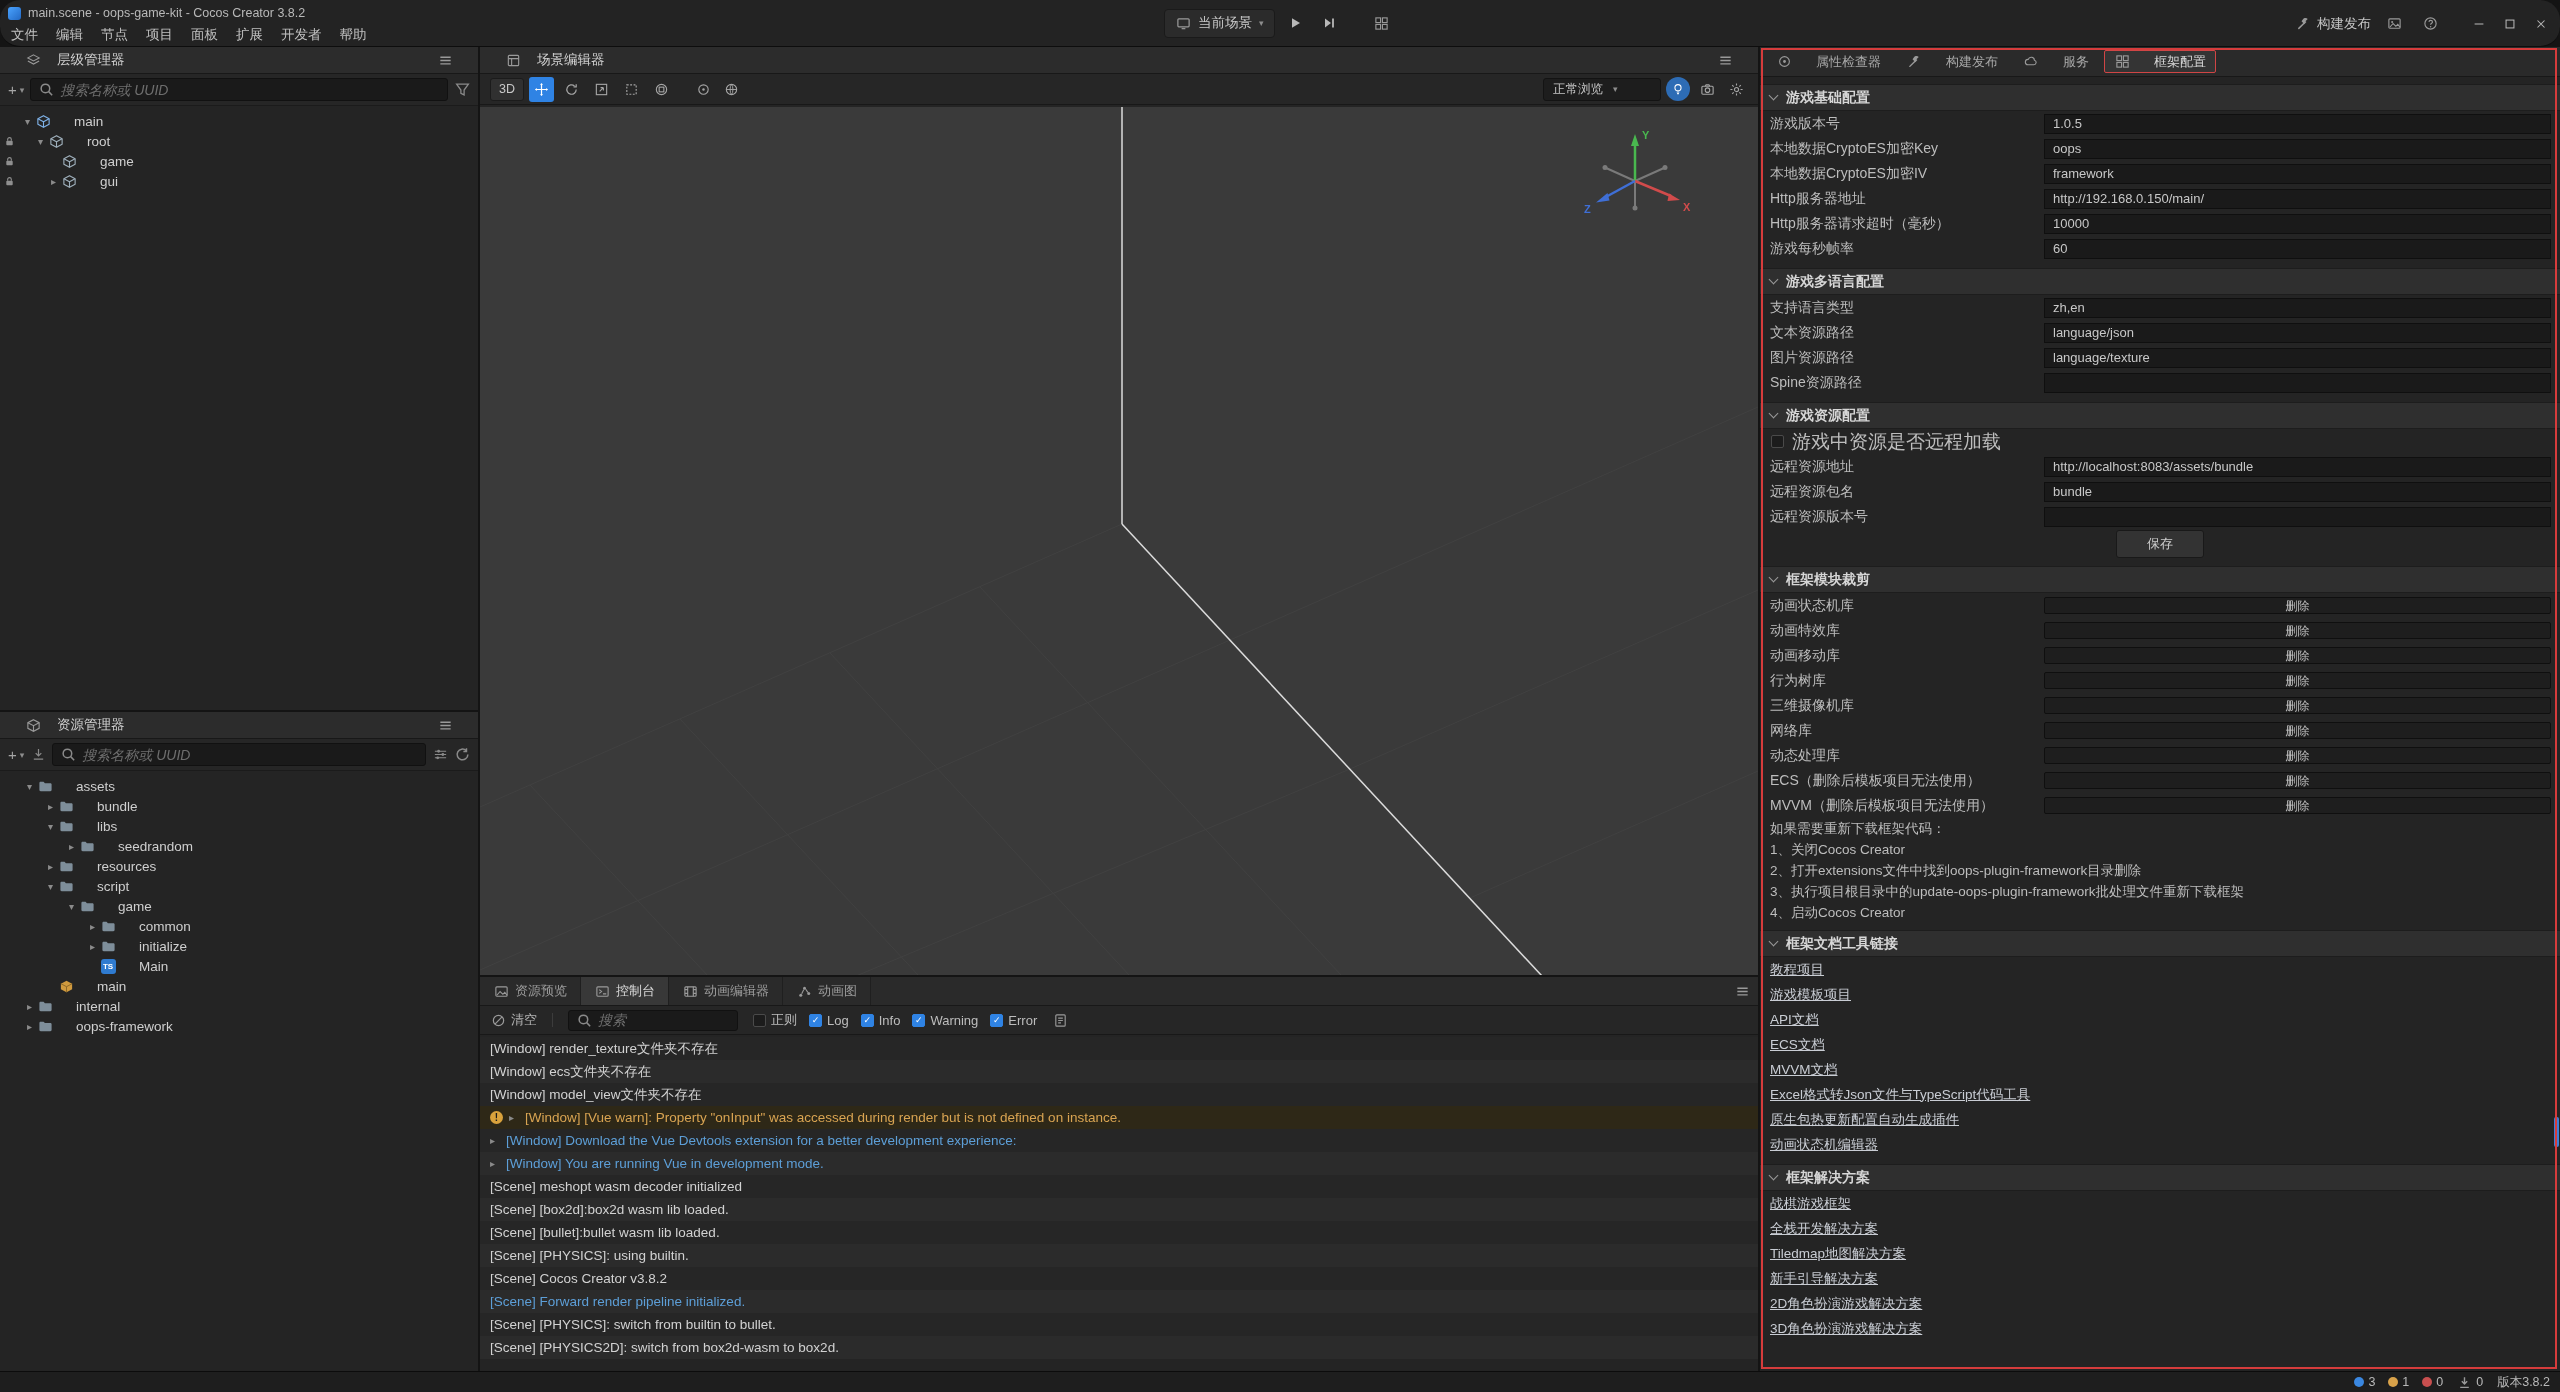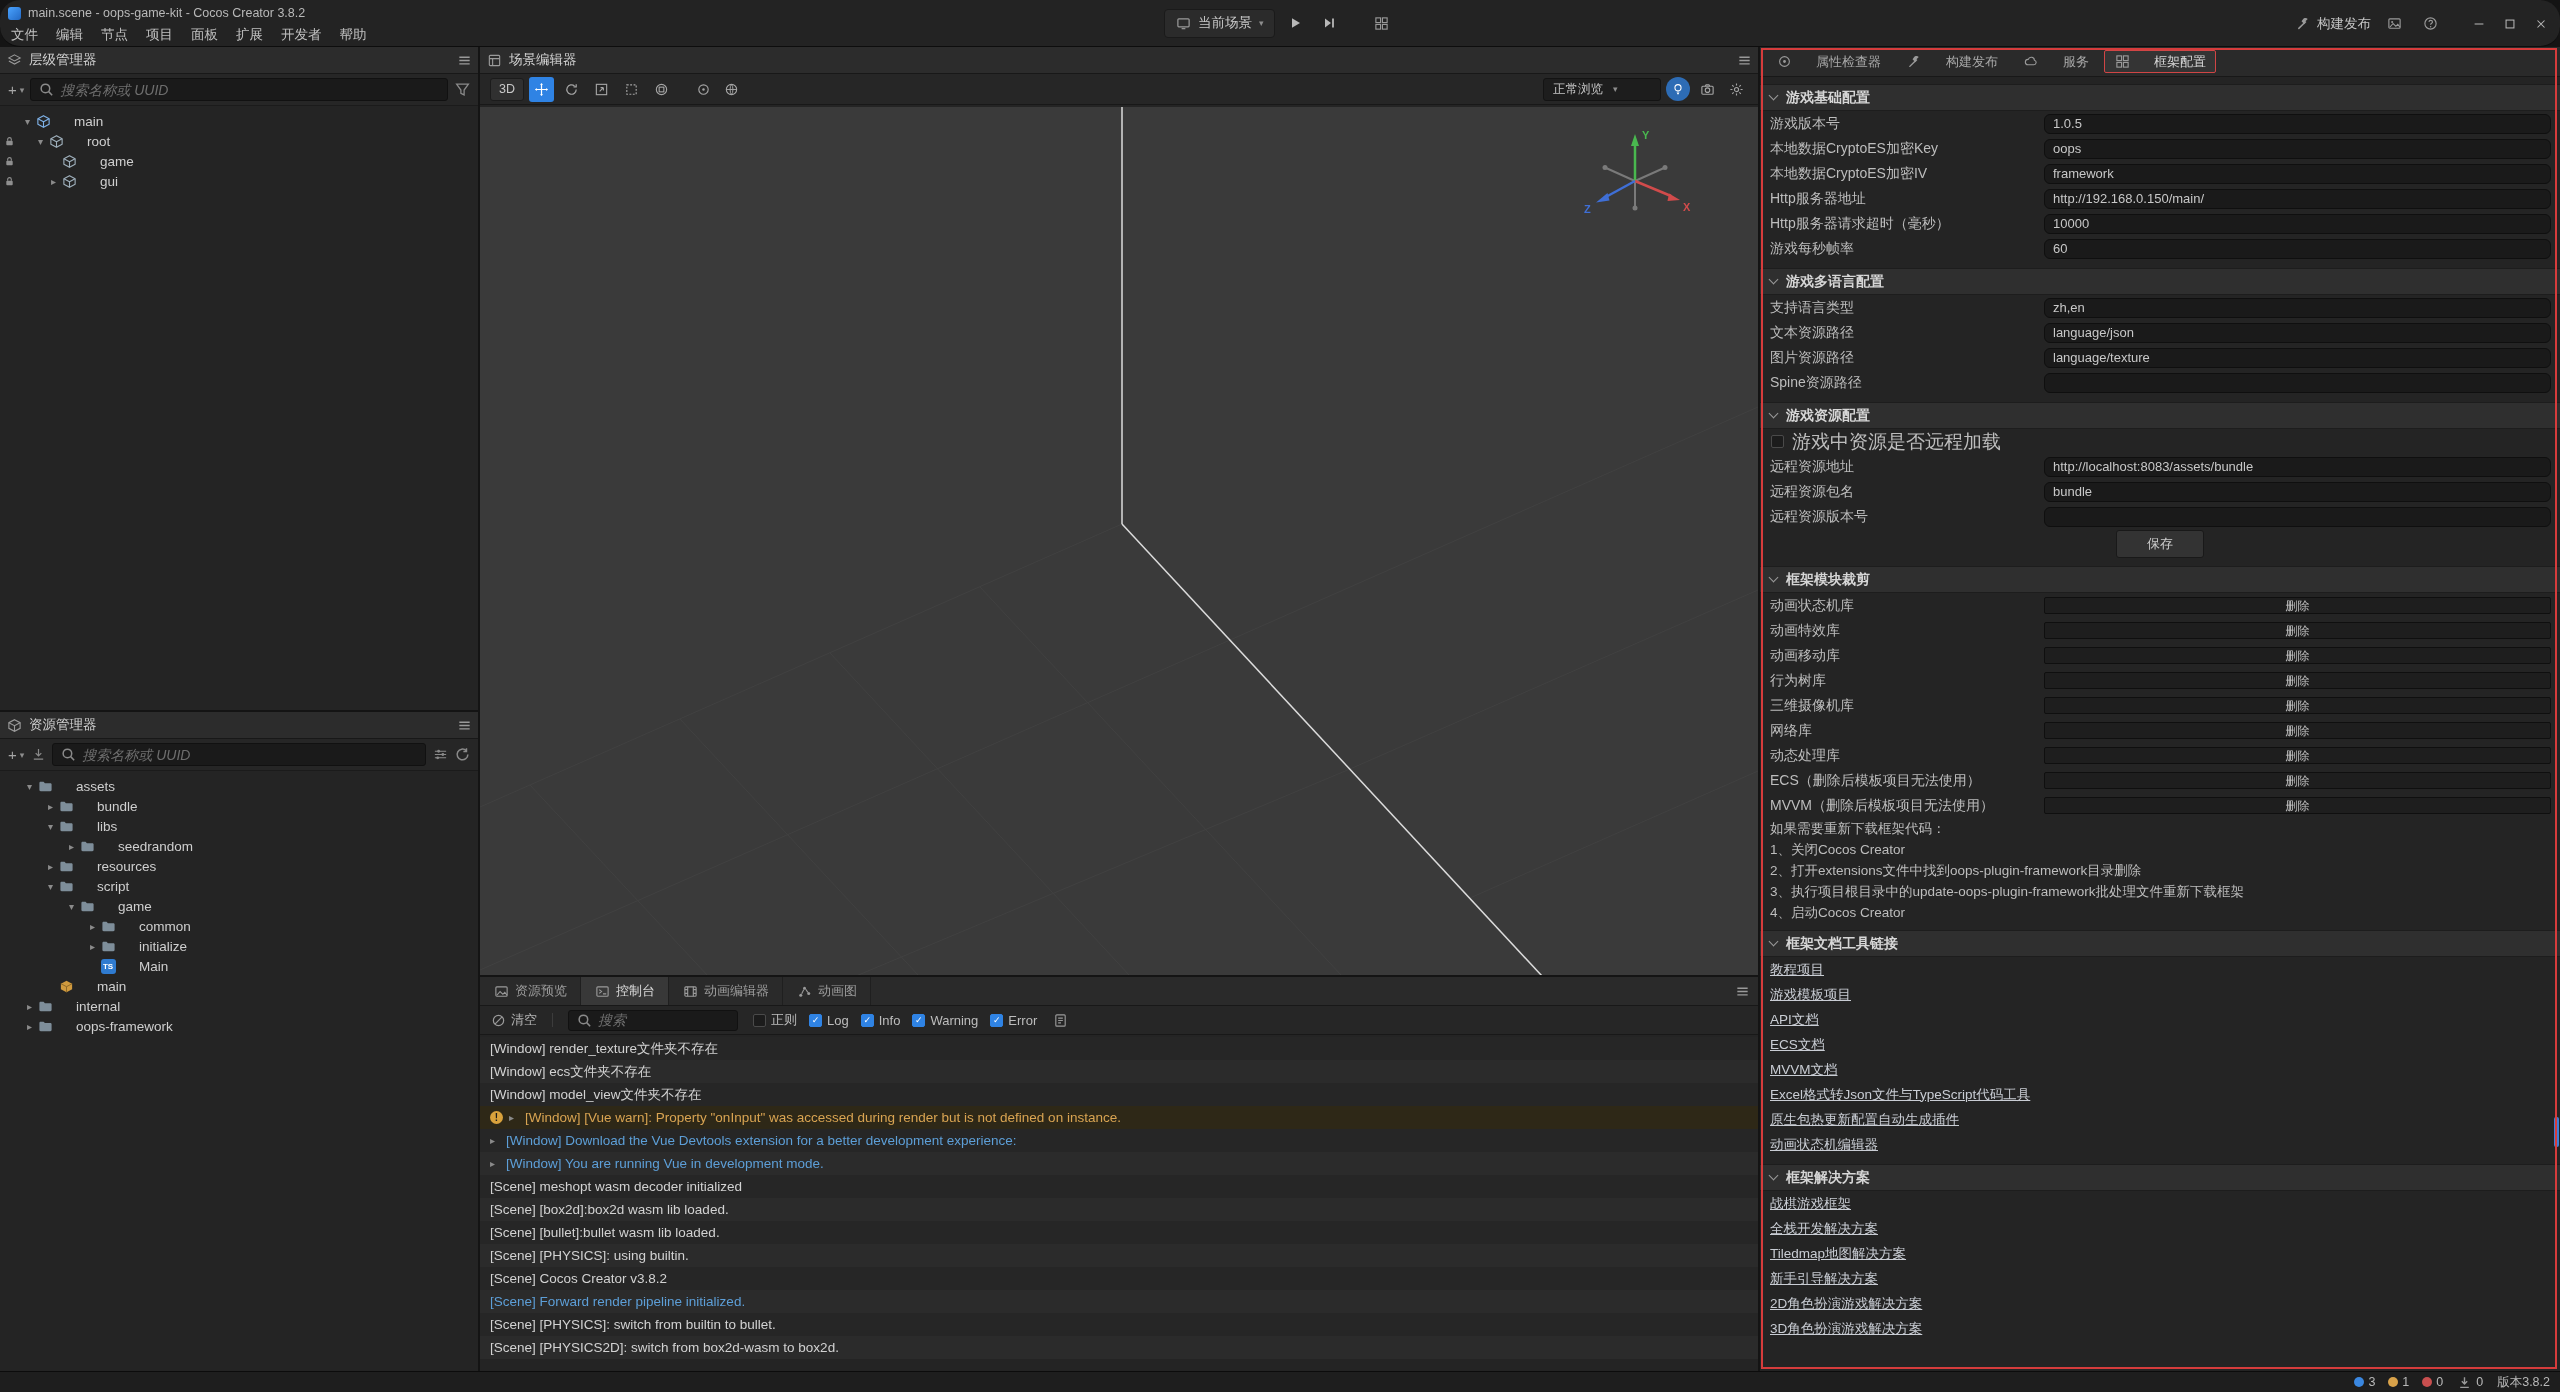--- a/index.html
+++ b/index.html
@@ -25,21 +25,21 @@
   .tb-btn{width:27px;height:27px;background:none;border:none;display:flex;align-items:center;justify-content:center;border-radius:3px;}
   #layout-btn{margin-left:18px;}
   #topbar-right{position:absolute;right:0;top:0;height:47px;display:flex;align-items:center;gap:10px;padding-right:4px;}
   .build-btn{display:flex;align-items:center;gap:6px;color:#c5c5c5;font-size:13.5px;background:none;border:none;}
   .tb-icon{background:none;border:none;width:26px;height:26px;display:flex;align-items:center;justify-content:center;}
   .win-controls{display:flex;margin-left:10px;}
   .win-controls button{width:31px;height:31px;background:none;border:none;display:flex;align-items:center;justify-content:center;}
 
   
   .panel{position:absolute;background:#242424;}
-  .panel-header{height:27px;background:#2c2c2c;border-bottom:1px solid #181818;display:flex;align-items:center;gap:7px;padding:0 6px;}
+  .panel-header{height:27px;background:#2c2c2c;border-bottom:1px solid #181818;display:flex;align-items:center;gap:16px;padding:0 25px;}
   .panel-title{font-size:13.5px;color:#d2d2d2;}
   .search-row{height:32px;display:flex;align-items:center;gap:6px;padding:0 8px;border-bottom:1px solid #1b1b1b;background:#262626;}
   .mini-btn{background:none;border:none;color:#a5a5a5;font-size:15px;display:flex;align-items:center;gap:3px;}
   .search-box{flex:1;display:flex;align-items:center;gap:6px;background:#1a1a1a;border:1px solid #111;border-radius:3px;height:23px;padding:0 7px;min-width:0;}
   .search-box input{flex:1;background:none;border:none;outline:none;color:#c5c5c5;font-size:14px;font-style:italic;min-width:0;}
   .search-box input::placeholder{color:#6e6e6e;font-style:italic;}
 
   
   #hierarchy-panel{left:0;top:47px;width:478px;height:663px;}
   #assets-panel{left:0;top:712px;width:478px;bottom:21px;}
@@ -93,21 +93,21 @@
   .insp-tab{display:flex;align-items:center;gap:24px;padding:0 9px;height:23px;font-size:13px;color:#a8a8a8;border:1px solid transparent;border-radius:2px;}
   .insp-tab.active{color:#d8d8d8;background:#343434;border-color:#d04545;}
   #inspector-body{position:absolute;top:31px;left:0;right:0;bottom:0;overflow:hidden;padding-top:6px;}
   .insp-section{margin-bottom:7px;}
   .insp-header{height:27px;background:#2f2f2f;display:flex;align-items:center;gap:9px;padding:0 10px;border-top:1px solid #1d1d1d;border-bottom:1px solid #1d1d1d;}
   .chev{width:7px;height:7px;border-right:1.5px solid #9a9a9a;border-bottom:1.5px solid #9a9a9a;transform:rotate(45deg);margin-top:-4px;flex:none;}
   .sec-title{font-size:14px;color:#d6d6d6;font-weight:bold;}
   .insp-row{height:25px;display:flex;align-items:center;padding:0 9px 0 10px;}
   .insp-label{width:274px;flex:none;font-size:14px;color:#bdbdbd;overflow:hidden;white-space:nowrap;}
   .insp-value{flex:1;display:flex;align-items:center;min-width:0;}
-  .insp-input{width:100%;height:20px;background:#1a1a1a;border:1px solid #0f0f0f;border-radius:6px;color:#c8c8c8;font-size:13px;padding:0 8px;outline:none;}
+  .insp-input{width:100%;height:20px;background:#1a1a1a;border:1px solid #0f0f0f;border-radius:0;color:#c8c8c8;font-size:13px;padding:0 8px;outline:none;}
   .del-btn{width:100%;height:17px;background:#1e1e1e;border:1px solid #0f0f0f;border-radius:2px;color:#c2c2c2;font-size:12px;line-height:14px;}
   .cb-row{gap:8px;}
   .insp-cb{margin-left:1px;}
   .cb-label{font-size:19px;color:#bdbdbd;}
   .save-row{height:30px;display:flex;align-items:center;justify-content:center;}
   .save-btn{padding:4px 30px;background:#333;border:1px solid #191919;border-radius:3px;color:#cdcdcd;font-size:13px;}
   .note-line{height:21px;line-height:21px;padding-left:10px;font-size:13.5px;color:#bdbdbd;white-space:nowrap;}
   .link-row{height:25px;display:flex;align-items:center;padding-left:10px;}
   .insp-link{font-size:13.5px;color:#c9cdd4;text-decoration:underline;cursor:pointer;}
   .scroll-thumb{position:absolute;right:1px;top:1070px;width:5px;height:30px;background:#3f7fd6;border-radius:2px;}

